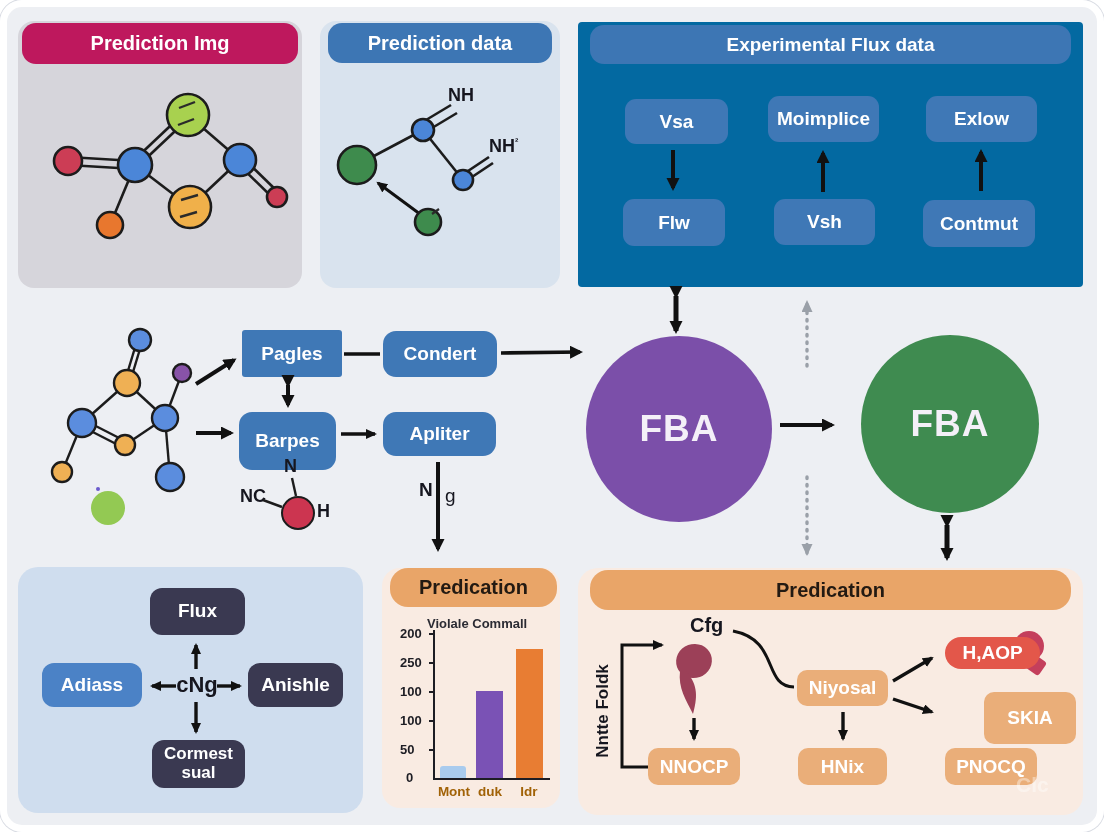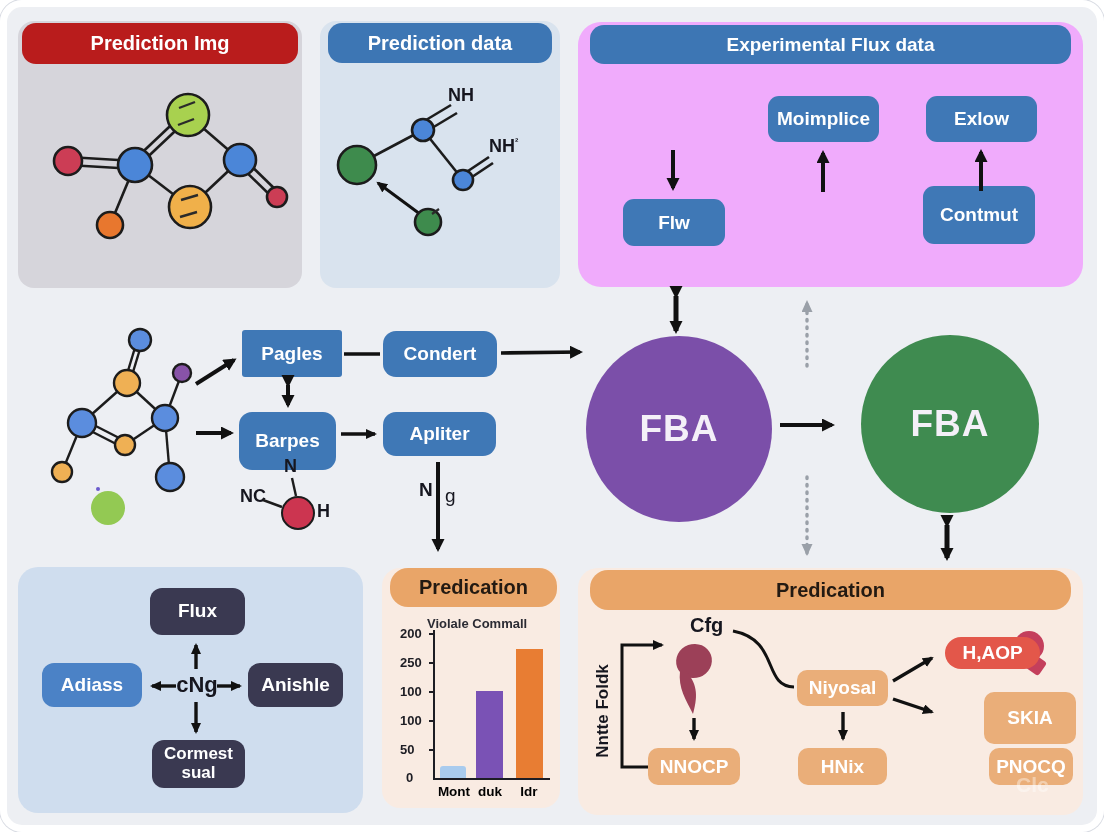--- a/index.html
+++ b/index.html
@@ -14,30 +14,30 @@
   .darkbox{position:absolute;display:flex;align-items:center;justify-content:center;flex-direction:column;
            background:#3a3951;color:#fff;font-weight:bold;font-size:19px;border-radius:12px;line-height:1.1;}
   .orangebox{position:absolute;display:flex;align-items:center;justify-content:center;
            background:#eaae79;color:#fff;font-weight:bold;font-size:19px;border-radius:10px;}
   .fba{position:absolute;border-radius:50%;display:flex;align-items:center;justify-content:center;
        color:#f4f0f8;font-size:37px;font-weight:bold;letter-spacing:1px;}
   .lbl{position:absolute;color:#16161f;font-weight:bold;text-align:center;}
   svg.overlay{position:absolute;left:0;top:0;pointer-events:none;}
   .bar{position:absolute;bottom:0;}
   .tick{position:absolute;right:0;font-size:13px;font-weight:bold;color:#1d1d24;}
-  .cat{position:absolute;font-size:13.5px;font-weight:bold;color:#000000;text-align:center;}
+  .cat{position:absolute;font-size:13.5px;font-weight:bold;color:#a16207;text-align:center;}
   .watermark{position:absolute;color:#ffffff;opacity:.4;font-size:21px;font-weight:bold;}
 </style>
 </head>
 <body>
 
 <div class="canvas">
 
   <div class="panel" style="left:18px;top:21px;width:284px;height:267px;background:#d6d5db;">
-    <div class="phead" style="left:4px;top:2px;width:276px;height:41px;background:#b91c1c;font-size:20px;">
+    <div class="phead" style="left:4px;top:2px;width:276px;height:41px;background:#be185d;font-size:20px;">
       <span>Prediction Img</span>
     </div>
     <svg class="overlay" width="284" height="267" viewBox="0 0 284 267">
       <g stroke="#1c1c1c" stroke-width="2.6" fill="none">
         <line x1="50" y1="136" x2="117" y2="140"></line>
           <line x1="50" y1="144" x2="117" y2="148"></line>
         <line x1="119" y1="146" x2="172" y2="96"></line>
           <line x1="114" y1="141" x2="167" y2="91"></line>
         <line x1="170" y1="94" x2="222" y2="139"></line>
         <line x1="117" y1="144" x2="172" y2="186"></line>
@@ -92,34 +92,40 @@
       <line x1="112" y1="193" x2="119" y2="188" stroke="#2a2a2a" stroke-width="2.2"></line>
     </svg>
     <div class="lbl" style="left:128px;top:64px;font-size:18px;">
       <span>NH</span>
     </div>
     <div class="lbl" style="left:169px;top:115px;font-size:18px;">
       <span>NH</span><sup style="font-size:10px;">²</sup>
     </div>
   </div>
 
-  <div class="panel" style="left:578px;top:22px;width:505px;height:265px;background:#f0abfc;border-radius:23px;">
+  <div class="panel" style="left:578px;top:22px;width:505px;height:265px;background:#0369a1;border-radius:4px;">
     <div class="phead" style="left:12px;top:3px;width:481px;height:39px;background:#3d76b4;font-size:19px;">
       <span>Experimental Flux data</span>
     </div>
+    <div class="bluebox" style="left:47px;top:77px;width:103px;height:45px;">
+      <span>Vsa</span>
+      </div>
     <div class="bluebox" style="left:190px;top:74px;width:111px;height:46px;">
       <span>Moimplice</span>
       </div>
     <div class="bluebox" style="left:348px;top:74px;width:111px;height:46px;">
       <span>Exlow</span>
       </div>
     <div class="bluebox" style="left:45px;top:177px;width:102px;height:47px;">
       <span>Flw</span>
       </div>
-    <div class="bluebox" style="left:345px;top:164px;width:112px;height:58px;">
+    <div class="bluebox" style="left:196px;top:177px;width:101px;height:46px;">
+      <span>Vsh</span>
+      </div>
+    <div class="bluebox" style="left:345px;top:178px;width:112px;height:47px;">
       <span>Contmut</span>
       </div>
   </div>
 
   <div class="bluebox" style="left:242px;top:330px;width:100px;height:47px;border-radius:3px;">
     <span>Pagles</span>
     </div>
   <div class="bluebox" style="left:383px;top:331px;width:114px;height:46px;border-radius:13px;">
     <span>Condert</span>
     </div>
@@ -206,21 +212,21 @@
     </div>
   <div class="orangebox" style="left:797px;top:670px;width:91px;height:36px;">
     <span>Niyosal</span>
     </div>
   <div class="orangebox" style="left:798px;top:748px;width:89px;height:37px;">
     <span>HNix</span>
     </div>
   <div class="orangebox" style="left:984px;top:692px;width:92px;height:52px;">
     <span>SKIA</span>
     </div>
-  <div class="orangebox" style="left:945px;top:748px;width:84px;height:37px;margin-left:44px;">
+  <div class="orangebox" style="left:945px;top:748px;width:92px;height:37px;">
     <span>PNOCQ</span>
     </div>
 
   <div style="position:absolute;left:1014px;top:631px;width:30px;height:30px;border-radius:50%;background:#c43f5c;"></div>
   <div style="position:absolute;left:1028px;top:657px;width:16px;height:16px;border-radius:3px;background:#c43f5c;transform:rotate(35deg);"></div>
   <div class="orangebox" style="left:945px;top:637px;width:95px;height:32px;background:#e3574a;border-radius:16px;font-size:19px;">
     <span>H,AOP</span>
     </div>
 
   <div class="watermark" style="left:1016px;top:773px;">Clc</div>

